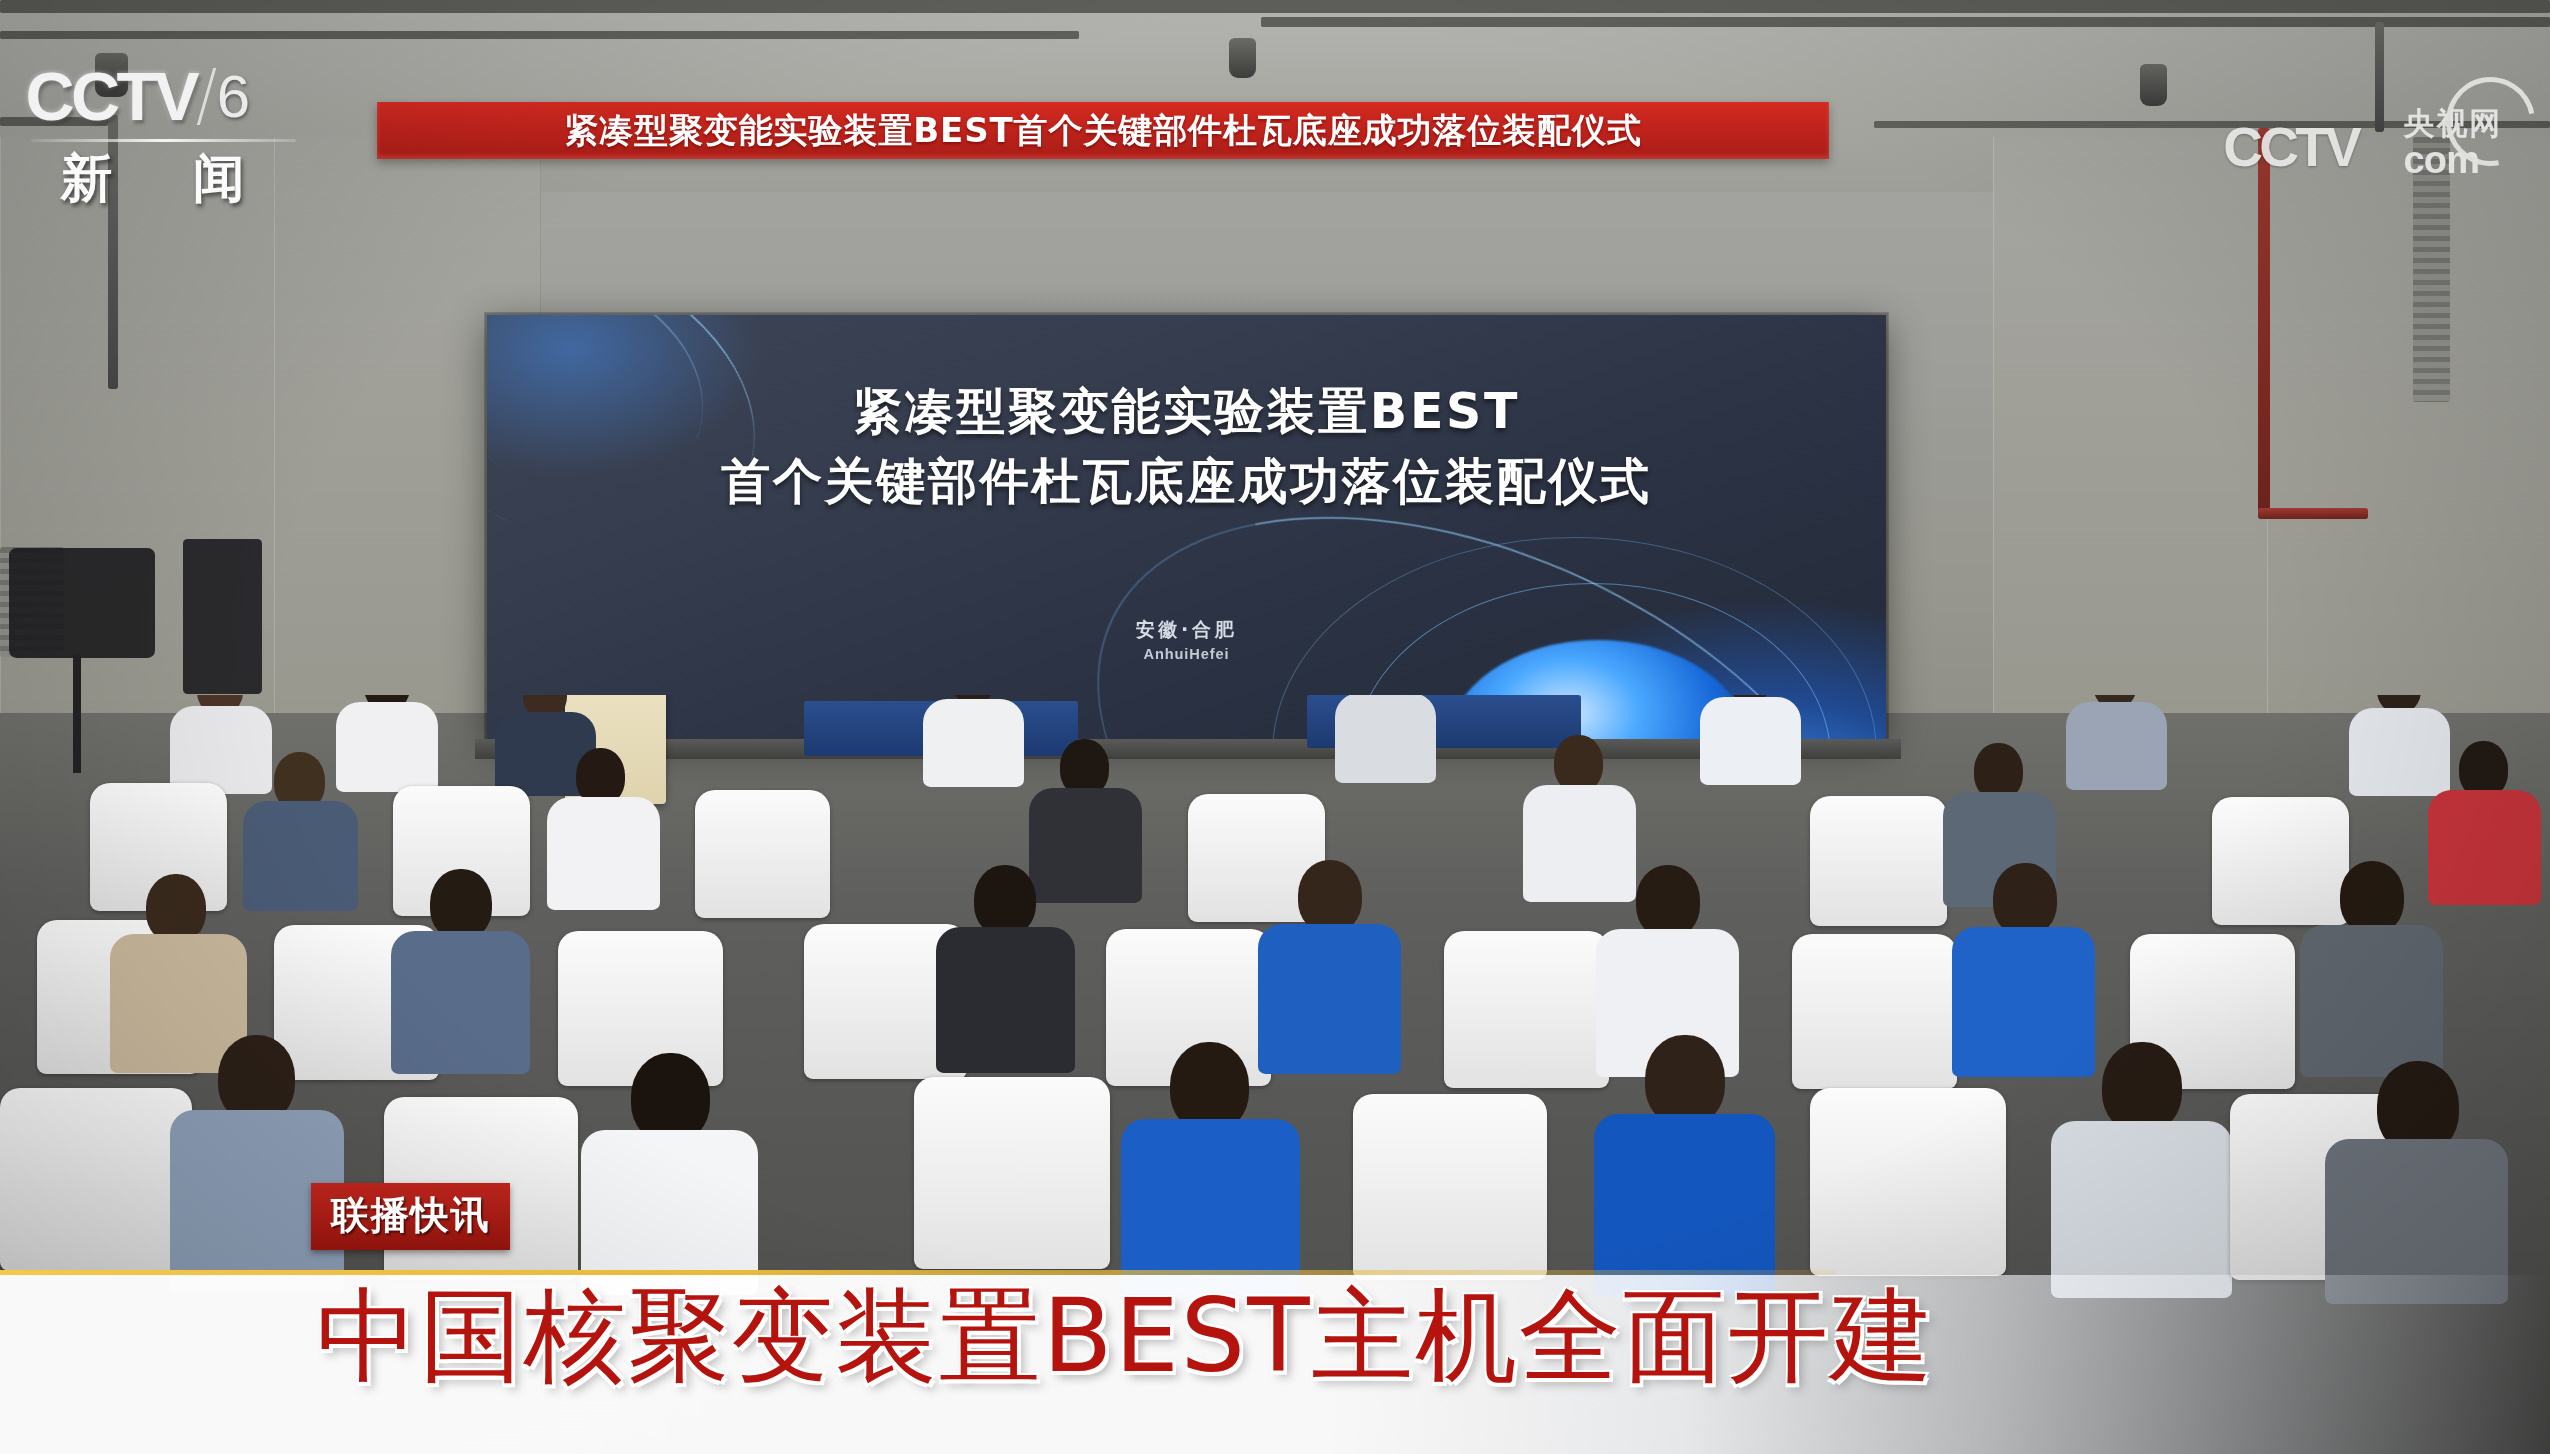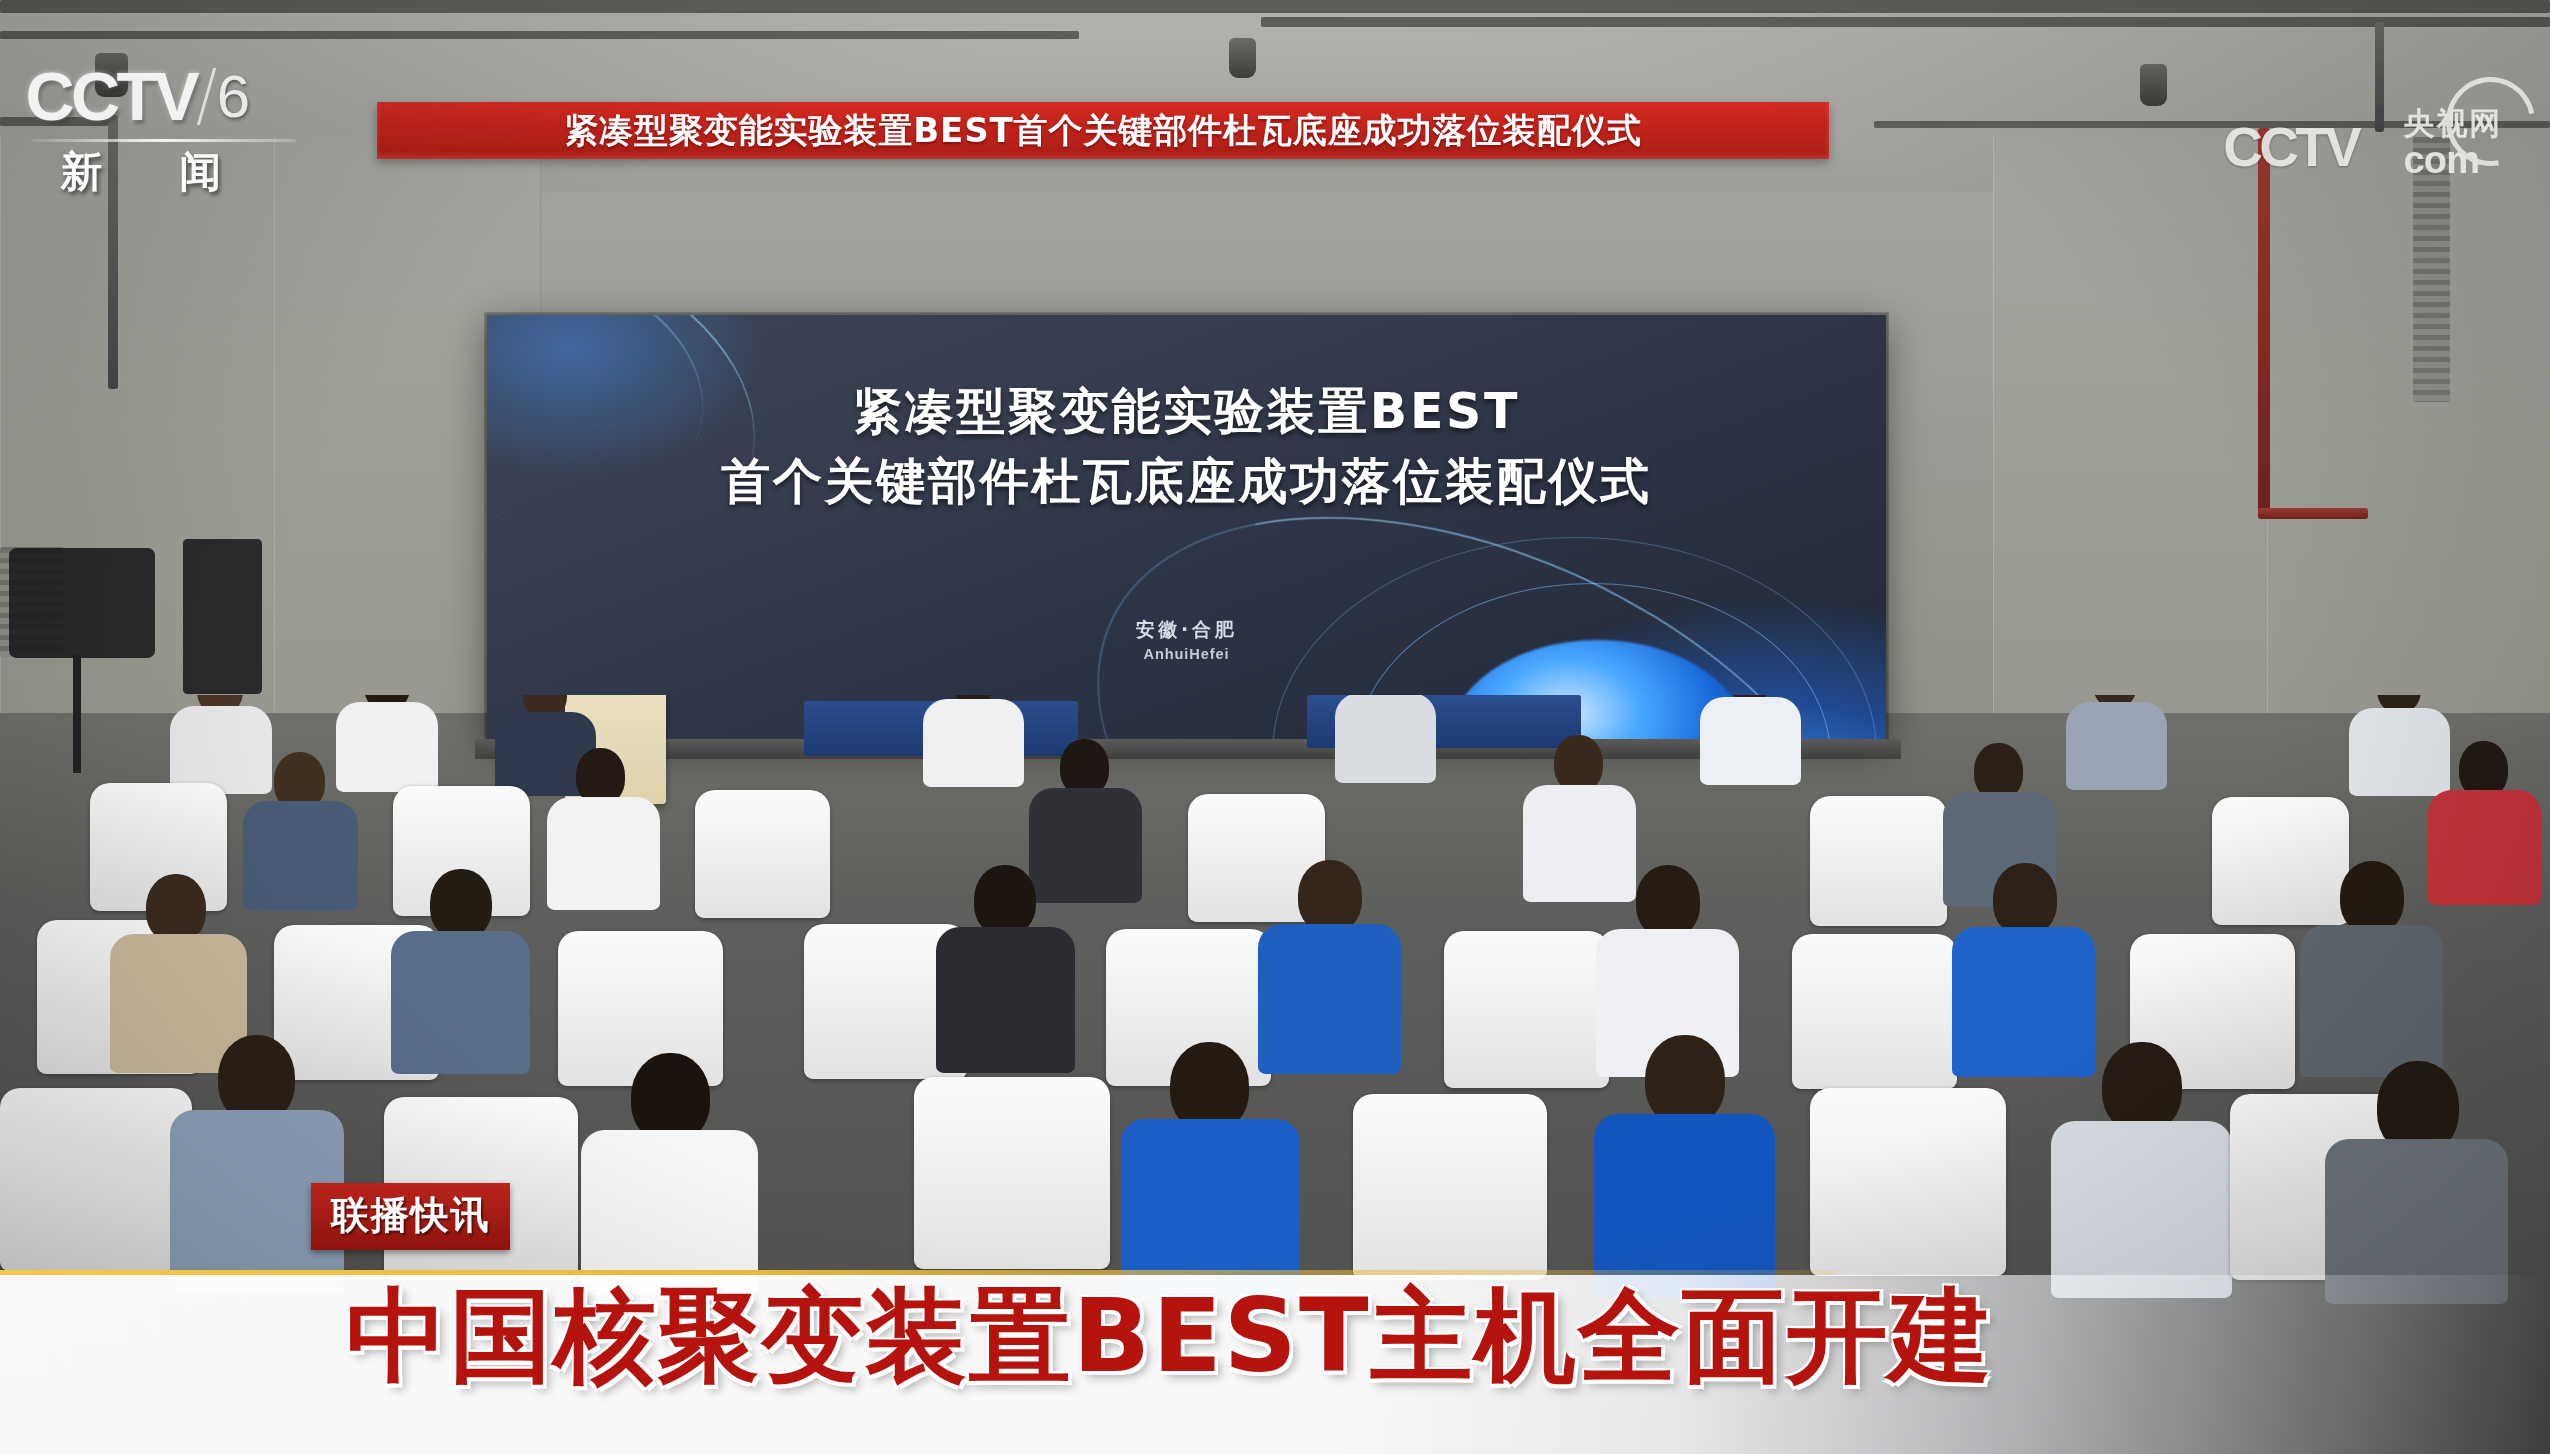--- a/index.html
+++ b/index.html
@@ -61,21 +61,21 @@
   
   .bug13{position:absolute;left:25.6px;top:57px;}
   .bug13 .row1{display:flex;align-items:center;gap:9.1px;}
   .bug13 .cctv{font-size:68px;font-weight:700;letter-spacing:-3.7px;color:#f2f2f2;
     text-shadow:0 0 5.5px rgba(255,255,255,.5),1.8px 2.7px 3.7px rgba(0,0,0,.45);font-family:"Liberation Sans",sans-serif;}
   .bug13 .slash{width:2.7px;height:57px;background:#e9e9e9;transform:skewX(-16deg);opacity:.85;}
   .bug13 .num{font-size:60px;font-weight:400;color:#eaeaea;letter-spacing:1.8px;
     text-shadow:0.9px 1.8px 3.7px rgba(0,0,0,.45);}
   .bug13 .rule{height:3.7px;background:linear-gradient(90deg,rgba(240,240,240,.1),rgba(250,250,250,.95),rgba(240,240,240,.2));
     margin:3.7px 0 1.8px 5.5px;width:265px;border-radius:1.8px;}
-  .bug13 .xinwen{font-size:42px;font-weight:700;color:#fbfbfb;letter-spacing:31px;padding-left:35px;
+  .bug13 .xinwen{font-size:52px;font-weight:700;color:#fbfbfb;letter-spacing:31px;padding-left:35px;
     text-shadow:1.8px 2.7px 4.6px rgba(0,0,0,.55);font-family:"DejaVu Sans",sans-serif;}
 
   
   .wm{position:absolute;right:48px;top:108px;display:flex;align-items:flex-end;gap:5.5px;opacity:.92;}
   .wm .c{font-size:55px;font-weight:700;letter-spacing:-3.7px;color:#e8e8e6;
     text-shadow:0 0.9px 2.7px rgba(0,0,0,.35);}
   .wm .ring{position:absolute;left:223px;top:-31px;width:79px;height:79px;border-radius:50%;
     border:5.5px solid #e8e8e6;border-right-color:transparent;transform:rotate(34deg);opacity:.95;}
   .wm .right{display:flex;flex-direction:column;line-height:1;margin-left:40px;}
   .wm .cn{font-size:31px;font-weight:700;color:#eaeaea;letter-spacing:1.8px;font-family:"DejaVu Sans",sans-serif;}
@@ -117,21 +117,21 @@
 
   .redtag{position:absolute;left:311px;bottom:204px;background:linear-gradient(180deg,#b8241c,#8e130d);
     padding:7.3px 20px 9.1px;box-shadow:0 2.7px 6.4px rgba(0,0,0,.4);}
   .redtag span{color:#fff;font-size:38px;font-weight:700;letter-spacing:1.8px;
     text-shadow:1.8px 1.8px 1.8px rgba(0,0,0,.5);font-family:"DejaVu Sans",sans-serif;}
 
   .credit{position:absolute;left:665px;bottom:190px;color:#fff;font-size:43px;font-weight:700;letter-spacing:1.8px;
     text-shadow:2.7px 2.7px 0 #6d1a14, -0.9px -0.9px 0 #6d1a14, 0 3.7px 7.3px rgba(0,0,0,.55);
     font-family:"DejaVu Sans",sans-serif;white-space:nowrap;}
 
-  .headline{position:absolute;left:346px;bottom:48px;font-size:102px;font-weight:700;letter-spacing:1.8px;
+  .headline{position:absolute;left:316px;bottom:48px;font-size:102px;font-weight:400;letter-spacing:1.8px;
     color:#b5140e;white-space:nowrap;font-family:"DejaVu Sans",sans-serif;
     text-shadow:
       3.7px 3.7px 0 #ffffff, -1.8px -1.8px 0 #ffffff, 3.7px -1.8px 0 #ffffff, -1.8px 3.7px 0 #ffffff,
       5.5px 6.4px 9.1px rgba(80,80,80,.45);}
 
   
   .vign{position:absolute;inset:0;pointer-events:none;
     background:radial-gradient(ellipse at 50% 45%, rgba(0,0,0,0) 55%, rgba(0,0,0,.22) 100%);}
 </style>
 </head>

